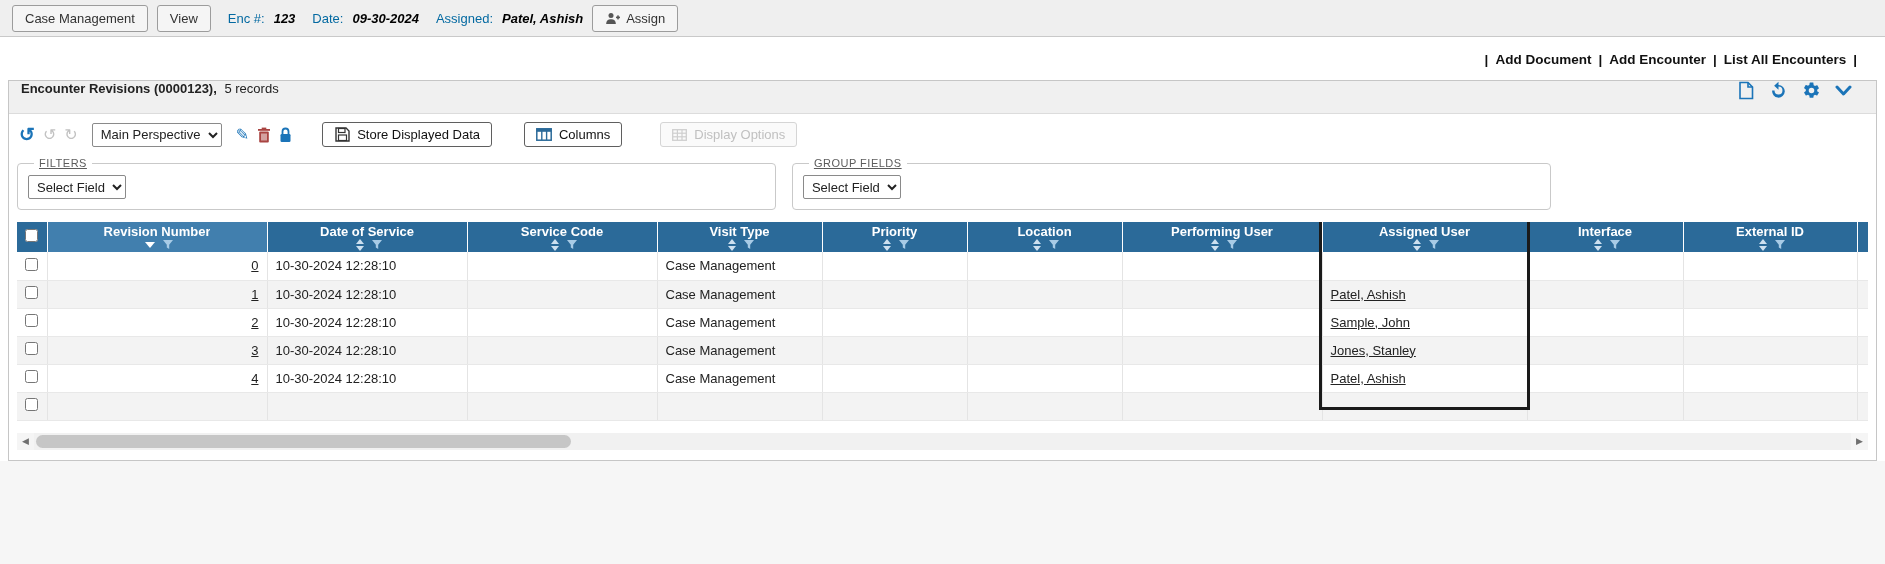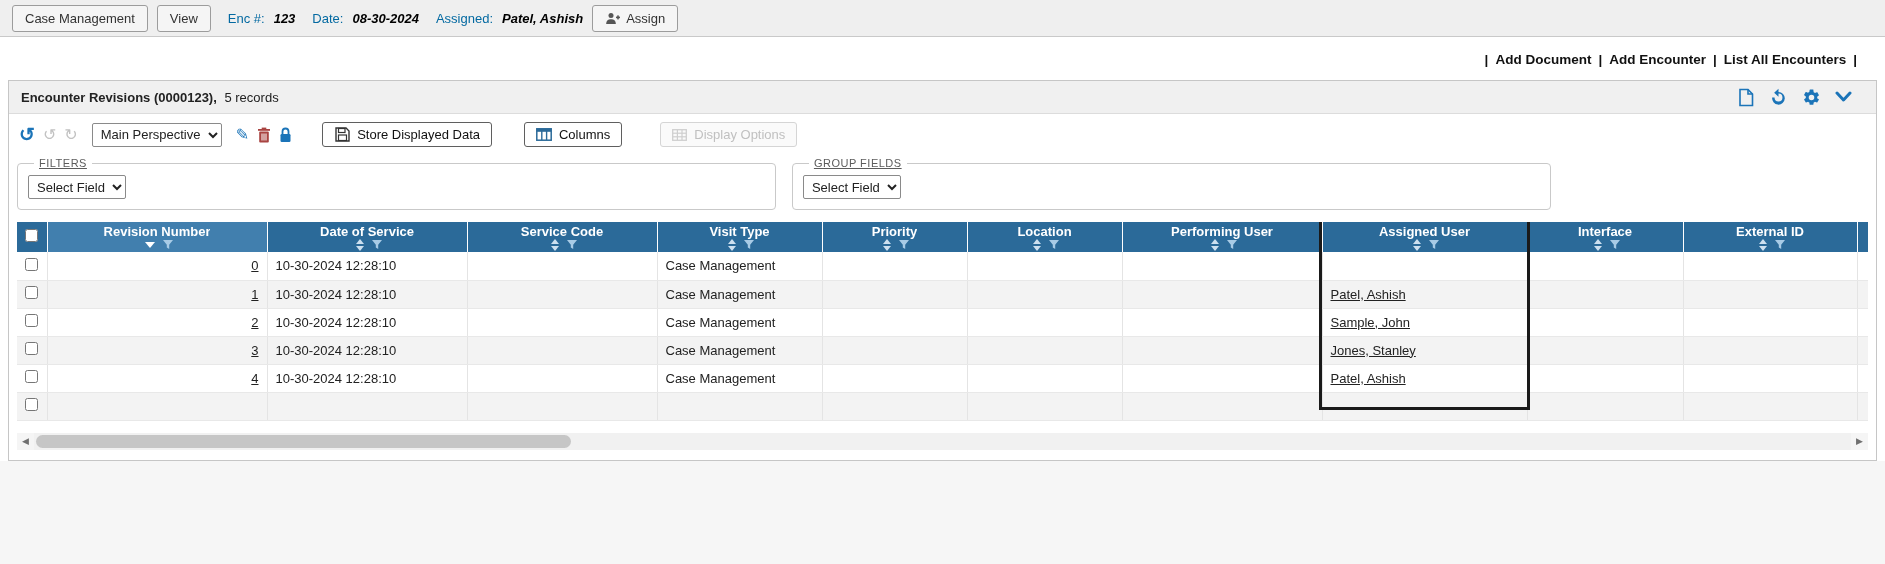--- a/index.html
+++ b/index.html
@@ -60,21 +60,21 @@
     margin: 4px 8px 0 8px;
     border: 1px solid #c6c6c6;
     background: #ffffff;
     flex: none;
   }
   .panel-header {
     height: 33px;
     background: #f0f0f0;
     border-bottom: 1px solid #dcdcdc;
     display: flex;
-    align-items: center;
+    align-items: flex-start;
     justify-content: space-between;
     padding: 0 24px 0 12px;
   }
   .panel-title { font-size: 13px; color: #222; }
   .panel-title .t-bold { font-weight: bold; }
   .panel-title .t-rest { margin-left: 4px; }
   .panel-icons { display: flex; align-items: center; gap: 14px; }
   .panel-icons .picon { cursor: pointer; display: inline-flex; align-items: center; }
 
   
@@ -231,21 +231,21 @@
 </style>
 </head>
 <body>
 
 <div class="top-toolbar">
   <button class="tb-btn">Case Management</button>
   <button class="tb-btn">View</button>
   <span class="tb-label">Enc #:</span>
   <span class="tb-value">123</span>
   <span class="tb-label">Date:</span>
-  <span class="tb-value">08-30-2024</span>
+  <span class="tb-value">09-30-2024</span>
   <span class="tb-label">Assigned:</span>
   <span class="tb-value">Patel, Ashish</span>
   <button class="tb-btn">
     <span>
       <svg width="15" height="13" viewBox="0 0 15 13">
         <circle cx="6" cy="3.4" r="2.5" fill="#555"></circle>
         <path d="M1.2 12 C1.2 8.6 3.3 7.2 6 7.2 C8.7 7.2 10.8 8.6 10.8 12 Z" fill="#555"></path>
         <rect x="11" y="4.6" width="4" height="1.6" fill="#555"></rect>
         <rect x="12.2" y="3.4" width="1.6" height="4" fill="#555"></rect>
       </svg>

